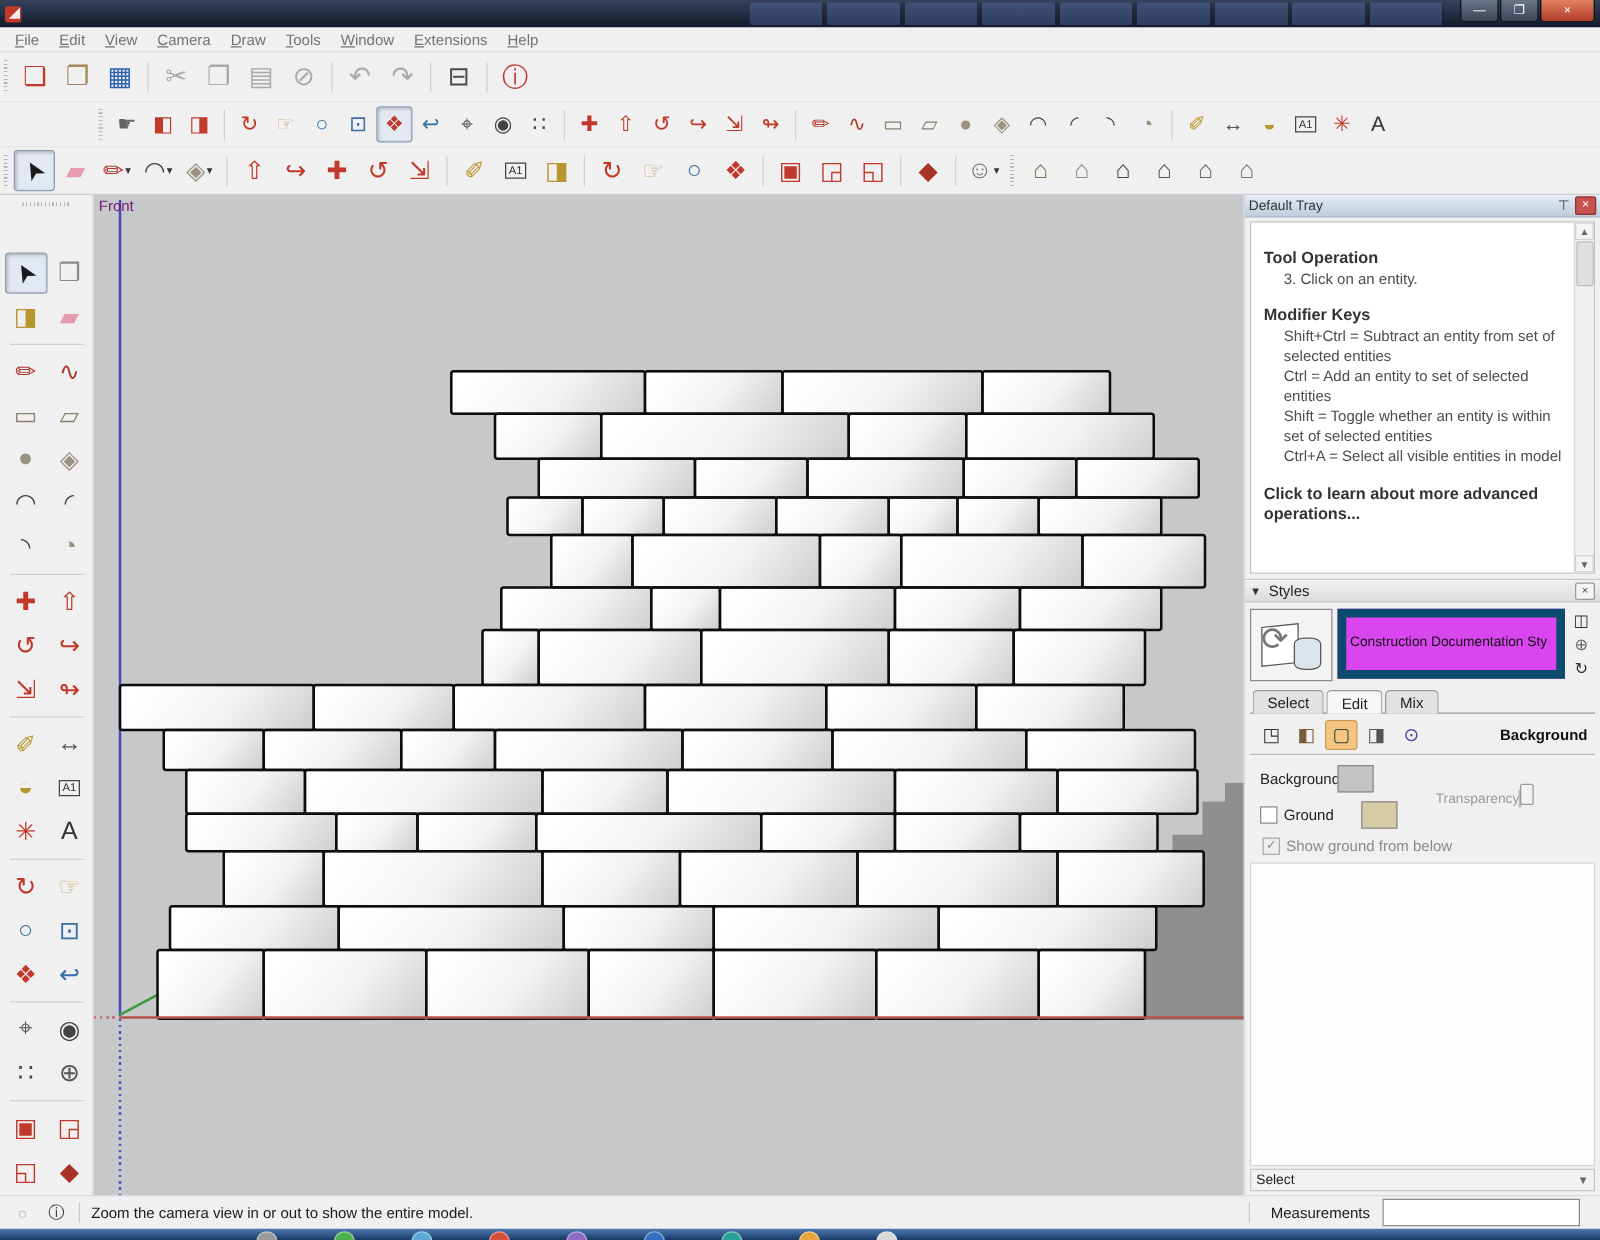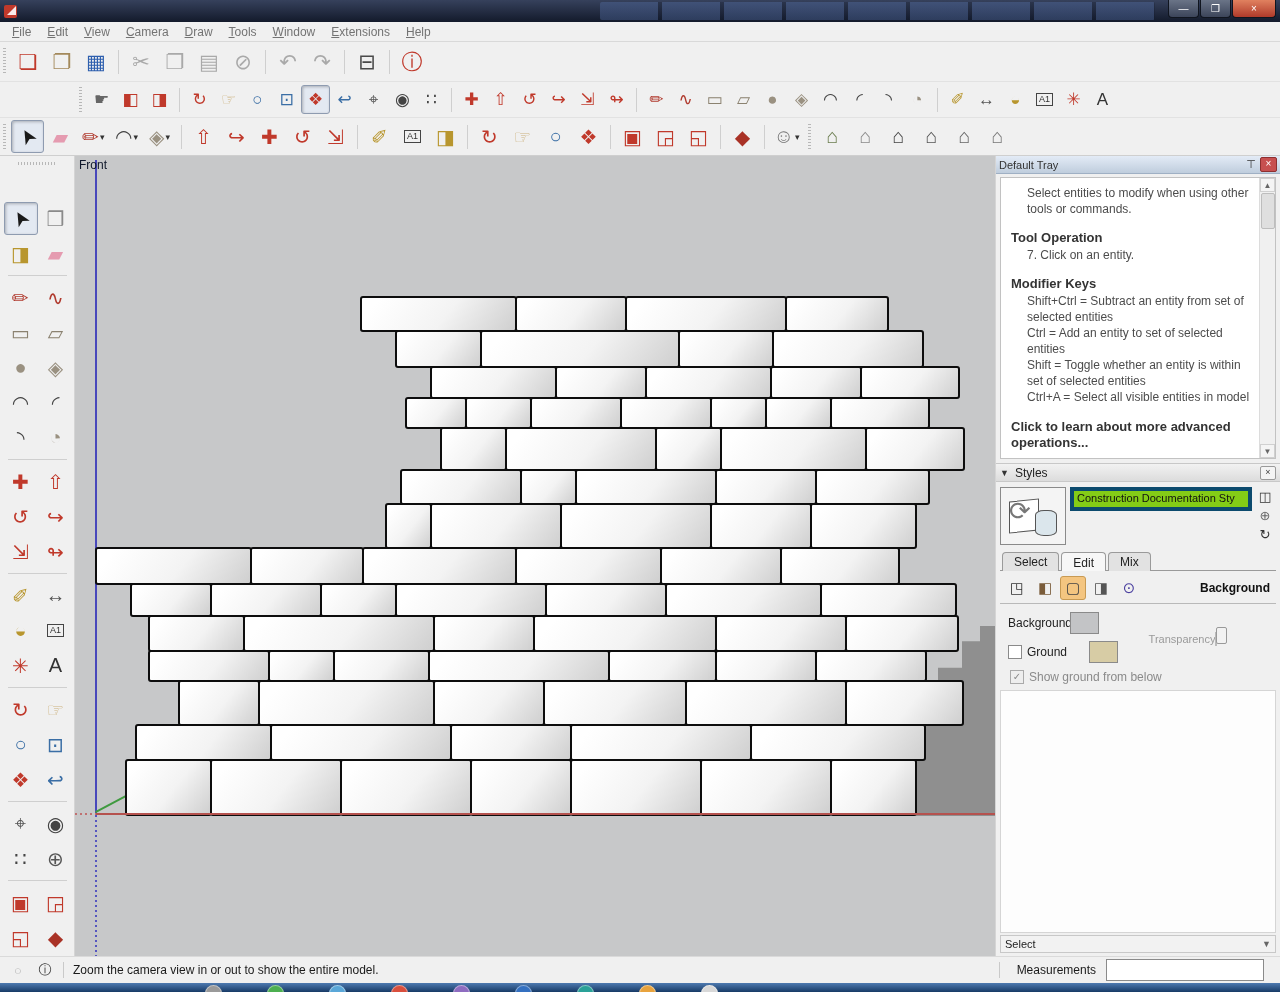--- a/index.html
+++ b/index.html
@@ -40,21 +40,21 @@
   .tsep.wide{width:3px;background:repeating-linear-gradient(180deg,#b7b7b7 0 1px,transparent 1px 3px);height:26px;}
   
   .lefttb{position:absolute;left:0;top:156px;width:75px;bottom:36px;background:#f0f0f0;border-right:1px solid #d5d5d5;box-sizing:border-box;}
   .lefttb::before{content:"";display:block;height:3px;margin:6px 18px 37px 18px;
     background:repeating-linear-gradient(90deg,#b7b7b7 0 1px,transparent 1px 3px);}
   .toolgrid{display:grid;grid-template-columns:32px 32px;justify-content:center;gap:2px 3px;}
   .toolgrid .tool{width:32px;height:31px;font-size:20px;}
   .toolgrid .tsep{grid-column:1 / -1;width:auto;height:1px;background:#cfcfcf;margin:3px 4px;}
   
   .viewport{position:absolute;left:75px;top:156px;width:920px;height:800px;background:#c7c8c9;overflow:hidden;}
-  .viewlabel{position:absolute;left:4px;top:2px;font-size:12px;color:#0f172a;z-index:6;}
+  .viewlabel{position:absolute;left:4px;top:2px;font-size:12px;color:#701a75;z-index:6;}
   .shadow{position:absolute;left:770px;top:470px;width:150px;height:190px;background:#8f8f8f;z-index:1;
     clip-path:polygon(100% 0,100% 100%,0 100%,0 86%,14% 86%,14% 70%,30% 70%,30% 54%,46% 54%,46% 38%,62% 38%,62% 22%,78% 22%,78% 8%,90% 8%,90% 0);}
   .axis-blue{position:absolute;left:20px;top:4px;width:2px;height:653px;z-index:2;}
   .axis-blue-dots{position:absolute;left:20px;top:659px;width:2px;height:141px;z-index:2;
     background:repeating-linear-gradient(180deg,#5555c0 0 2px,transparent 2px 5px);}
   .axis-red{position:absolute;left:21px;top:657px;height:2px;width:899px;z-index:4;}
   .axis-red-dots{position:absolute;left:0;top:657px;height:2px;width:21px;
     background:repeating-linear-gradient(90deg,#c07070 0 2px,transparent 2px 5px);z-index:2;}
   .axis-green{position:absolute;left:21px;top:655px;width:48px;height:2px;z-index:2;
     transform:rotate(-28deg);transform-origin:left bottom;}
@@ -79,21 +79,21 @@
   .styleshdr .caret{font-size:9px;color:#333;margin-right:6px;}
   .styleshdr .t{font-size:12px;color:#222;flex:1;}
   .xbox{width:14px;height:12px;border:1px solid #9a9a9a;background:#f4f4f4;color:#444;font-size:9px;line-height:10px;text-align:center;border-radius:2px;}
   .stylesbody{padding:5px 4px 0 4px;flex:none;}
   .stylerow{display:flex;}
   .sthumbnail{width:64px;height:56px;background:#f4f4f4;border:1px solid #8a8a8a;flex:none;position:relative;overflow:hidden;}
   .cube{position:absolute;left:8px;top:12px;width:28px;height:30px;background:#fff;border:1px solid #555;transform:skewY(-6deg);}
   .cyl{position:absolute;left:34px;top:22px;width:20px;height:24px;background:#dbe6ec;border:1px solid #555;border-radius:9px/5px;}
   .sarrows{position:absolute;left:8px;top:8px;font-size:26px;color:#777;}
   .snamewrap{flex:1;margin-left:4px;min-width:0;}
-  .sname{background:#84cc16;border:4px solid #0c4a6e;font-size:11px;color:#111;padding:1px 3px;white-space:nowrap;overflow:hidden;height:14px;}
+  .sname{background:#d946ef;border:7px solid #0c4a6e;font-size:11px;color:#111;padding:14px 3px;white-space:nowrap;overflow:hidden;height:14px;}
   .sdesc{background:#fff;border:1px solid #8a8a8a;font-size:11px;color:#333;padding:2px 3px;margin-top:2px;height:34px;line-height:13px;border-radius:3px;}
   .sactions{display:flex;flex-direction:column;width:22px;align-items:center;margin-left:2px;}
   .sactions .tool{width:18px;height:17px;font-size:13px;}
   .tabs{display:flex;margin:7px 0 0 2px;}
   .tab{font-size:12px;color:#222;padding:2px 11px 1px 11px;background:#e2e2e2;border:1px solid #9a9a9a;border-bottom:none;border-radius:4px 4px 0 0;margin-right:2px;position:relative;}
   .tab.active{background:#f7f7f7;top:0;padding-top:3px;z-index:2;}
   .tabpane{border-top:1px solid #9a9a9a;margin-top:-1px;padding-top:4px;}
   .estrip{display:flex;align-items:center;padding:1px 4px 3px 4px;border-bottom:1px solid #b9b9b9;}
   .estrip .tool{width:24px;height:22px;font-size:15px;margin-right:2px;}
   .estrip .tool.pressed{background:#f4c580;border:1px solid #c89a53;box-shadow:none;}
@@ -622,24 +622,23 @@
 
 <div class="tray">
   <div class="trayhdr">
     <span class="t">Default Tray</span>
     <span class="pin">⊤</span>
     <span class="tclose">×</span>
   </div>
 
   <div class="instructor">
     <div class="instr-body">
-      <div>Select entities to modify when using other tools or commands.</div>
       <div class="instr-h">Tool Operation</div>
       <div>
-          <div class="step">7. Click on an entity.</div>
+          <div class="step">3. Click on an entity.</div>
         </div>
       <div class="instr-h">Modifier Keys</div>
       <div>
           <div class="mk">Shift+Ctrl = Subtract an entity from set of selected entities</div>
           <div class="mk">Ctrl = Add an entity to set of selected entities</div>
           <div class="mk">Shift = Toggle whether an entity is within set of selected entities</div>
           <div class="mk">Ctrl+A = Select all visible entities in model</div>
         </div>
       <div class="instr-link">Click to learn about more advanced operations...</div>
     </div>

